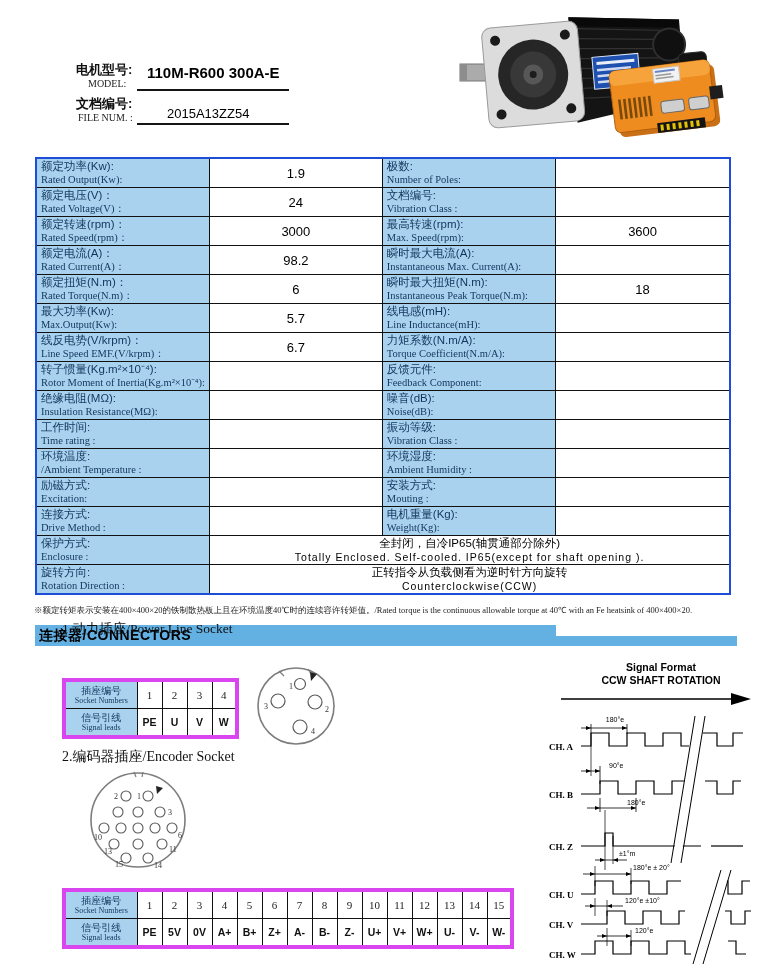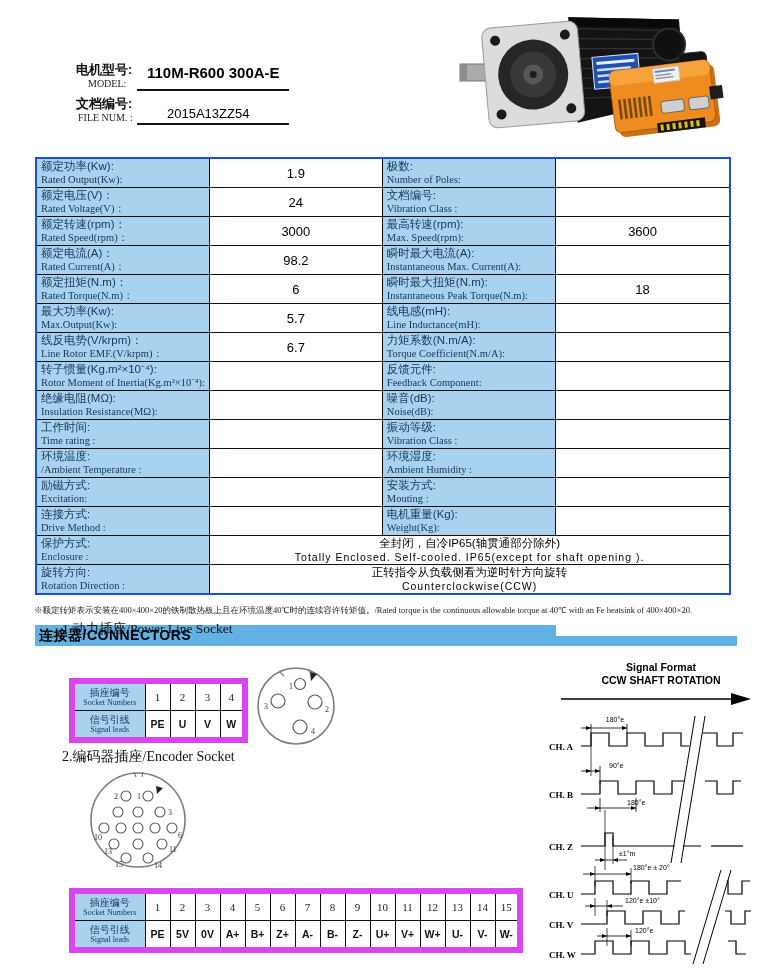--- a/index.html
+++ b/index.html
@@ -27,21 +27,21 @@
   td.val{text-align:center;font-size:13px;color:#000;background:#fff;}
   td.spanval{text-align:center;background:#fff;}
   td.spanval .cn{color:#000;text-align:center;}
   td.spanval .en{font-family:"Liberation Sans",sans-serif;color:#000;text-align:center;letter-spacing:1px;font-size:10.5px;}
 
   .footnote{font-size:8.5px;color:#222;font-family:"Liberation Serif",serif;white-space:nowrap;}
 
   .subtitle{font-family:"Liberation Serif",serif;font-size:13.5px;color:#111;}
 
   
-  table.ctable{border-collapse:collapse;table-layout:fixed;border:6px solid #d946ef;margin-left:7px;}
+  table.ctable{border-collapse:collapse;table-layout:fixed;border:4px solid #d946ef;}
   table.ctable td{border:1px solid #111;text-align:center;vertical-align:middle;height:26px;padding:0;}
   td.chead{background:#a9d2ef;}
   .ccn{font-size:10px;color:#13355c;line-height:1.2;}
   .cen{font-family:"Liberation Serif",serif;font-size:8px;color:#13355c;line-height:1.1;}
   td.cnum{font-family:"Liberation Serif",serif;font-size:11px;color:#222;background:#fff;}
   td.clead{font-weight:bold;font-size:10.5px;color:#111;background:#fff;}
 
   svg text{font-family:"Liberation Sans",sans-serif;}
   .sigtitle{font-weight:bold;font-size:10.5px;}
   .sigch{font-weight:bold;font-size:9px;font-family:"Liberation Serif",serif;}
@@ -210,21 +210,21 @@
       <td class="val">5.7</td>
       <td class="lbl">
             <div class="cn">线电感(mH):</div>
             <div class="en">Line Inductance(mH):</div>
           </td>
       <td class="val"></td>
     </tr>
     <tr>
       <td class="lbl">
             <div class="cn">线反电势(V/krpm)：</div>
-            <div class="en">Line Rotor EMF.(V/krpm)：</div>
+            <div class="en">Line Speed EMF.(V/krpm)：</div>
           </td>
       <td class="val">6.7</td>
       <td class="lbl">
             <div class="cn">力矩系数(N.m/A):</div>
             <div class="en">Torque Coefficient(N.m/A):</div>
           </td>
       <td class="val"></td>
     </tr>
     <tr>
       <td class="lbl">

